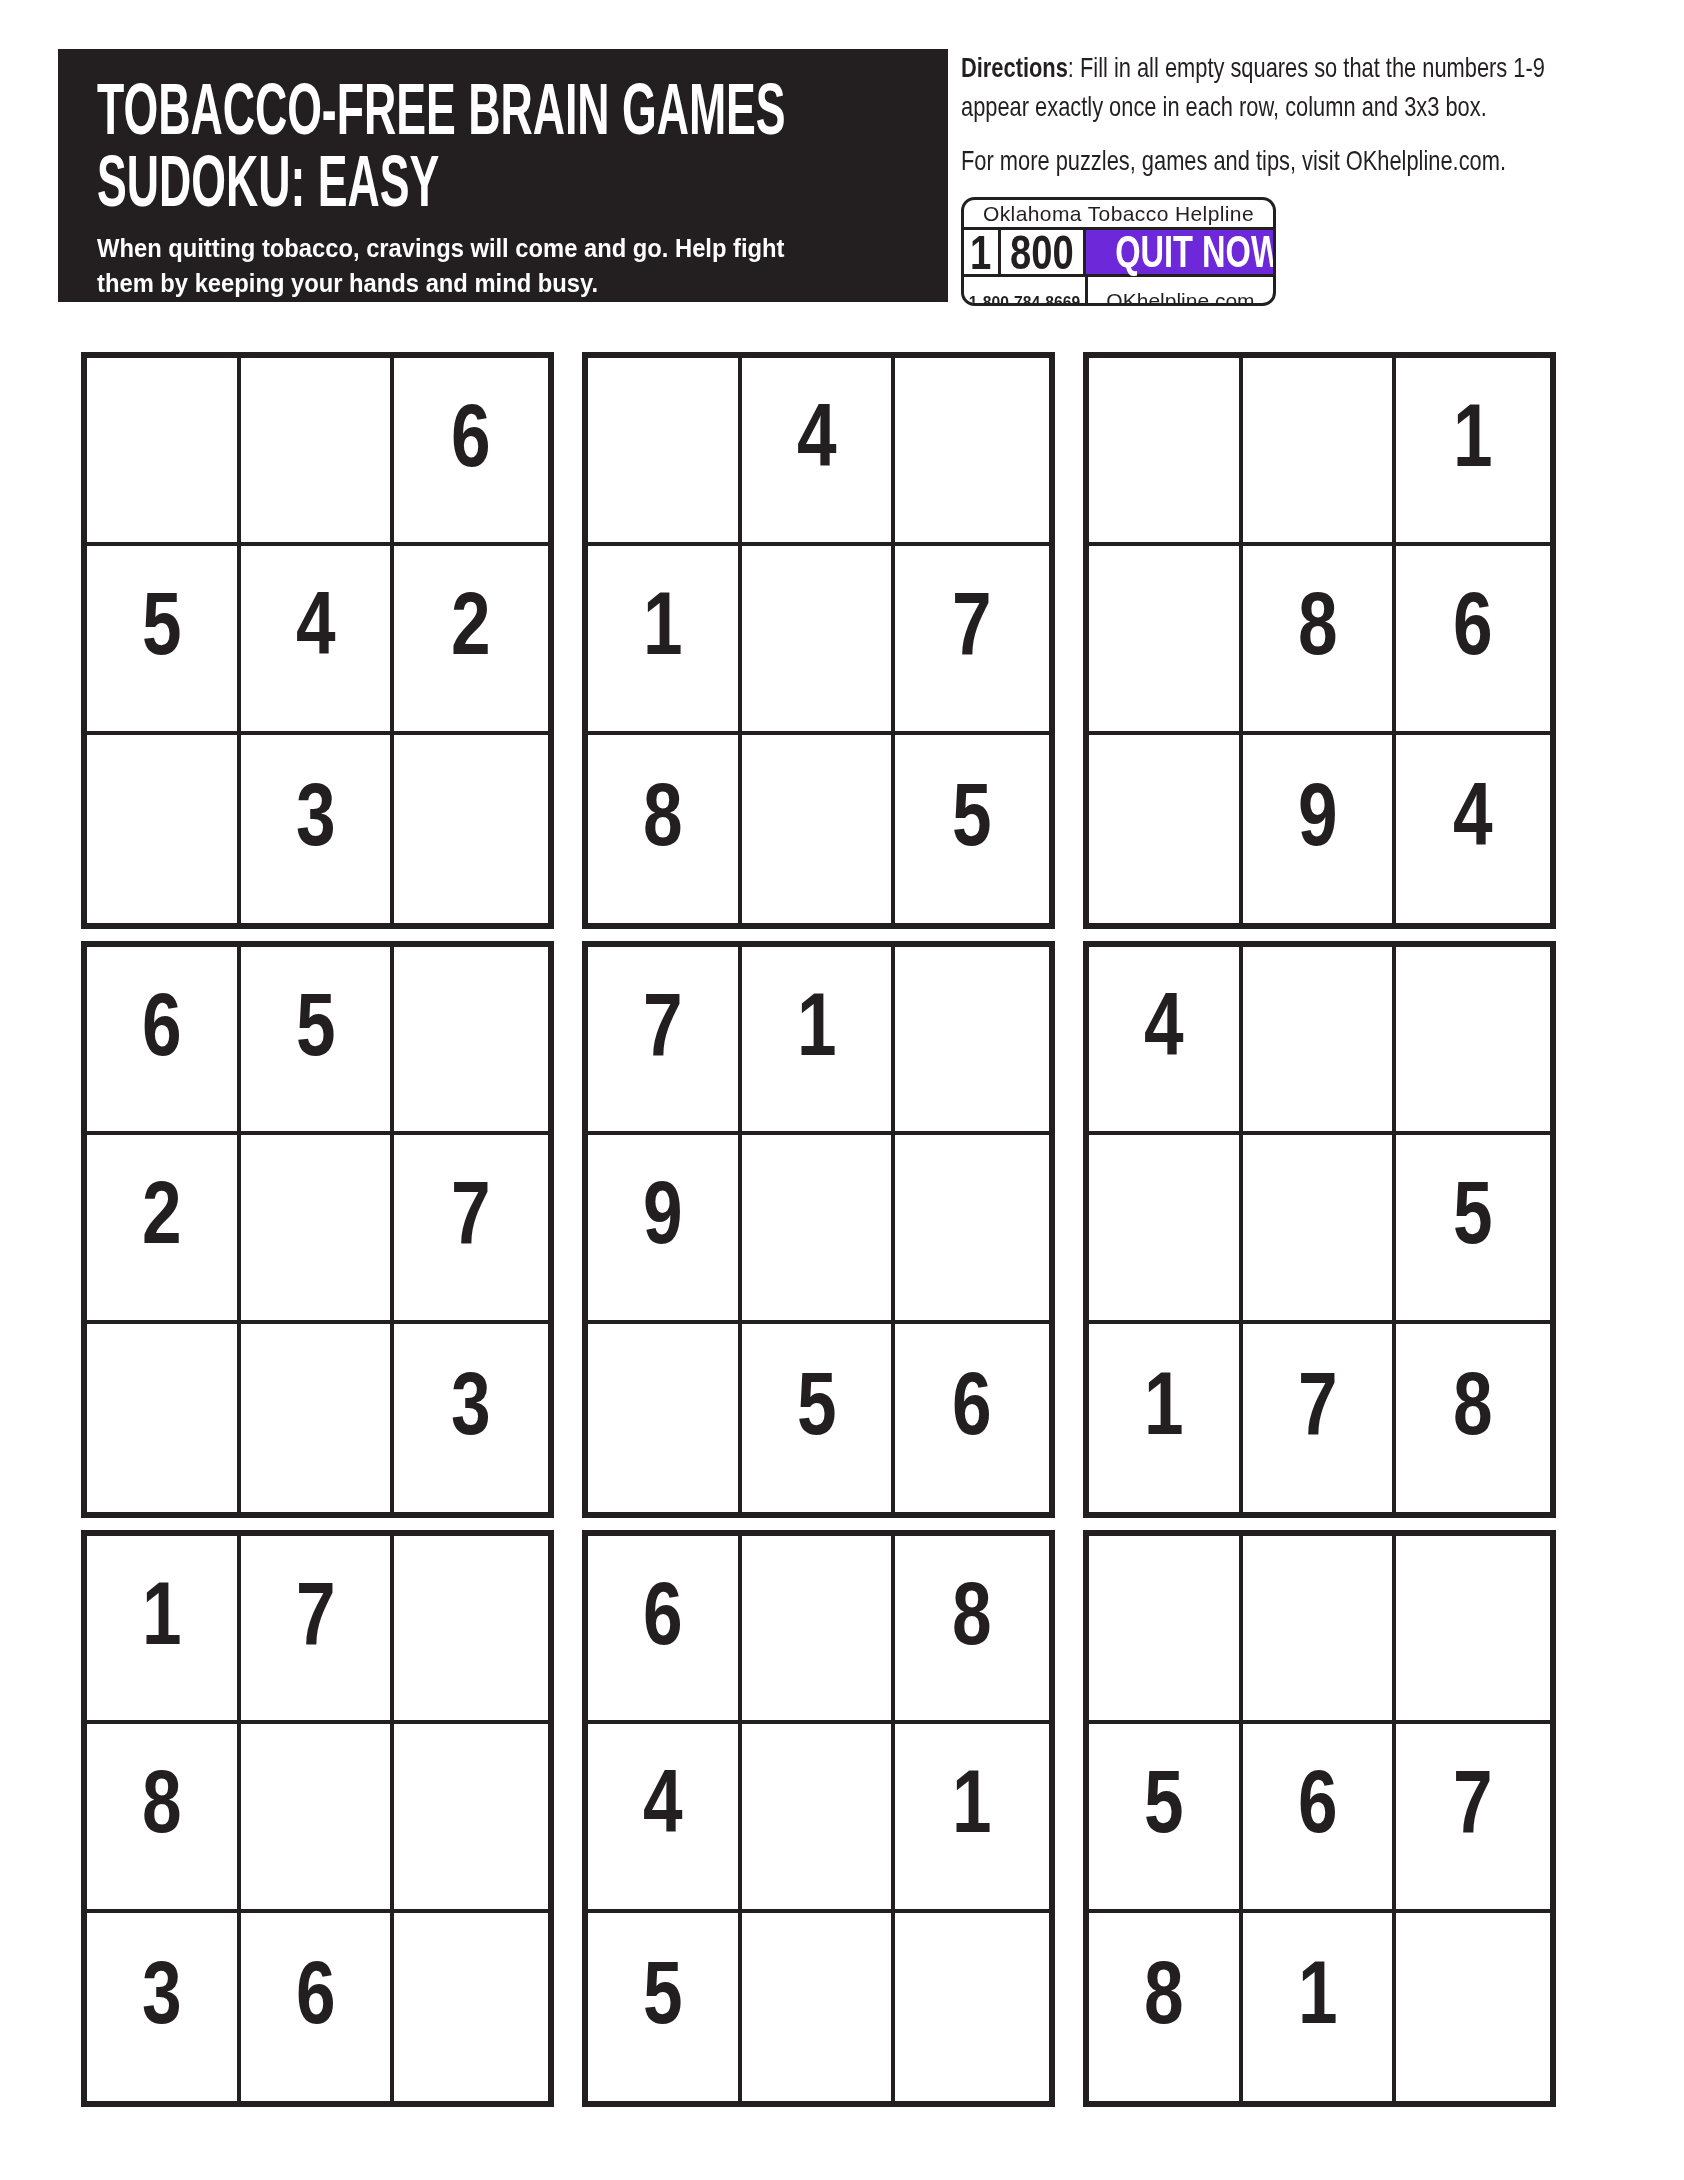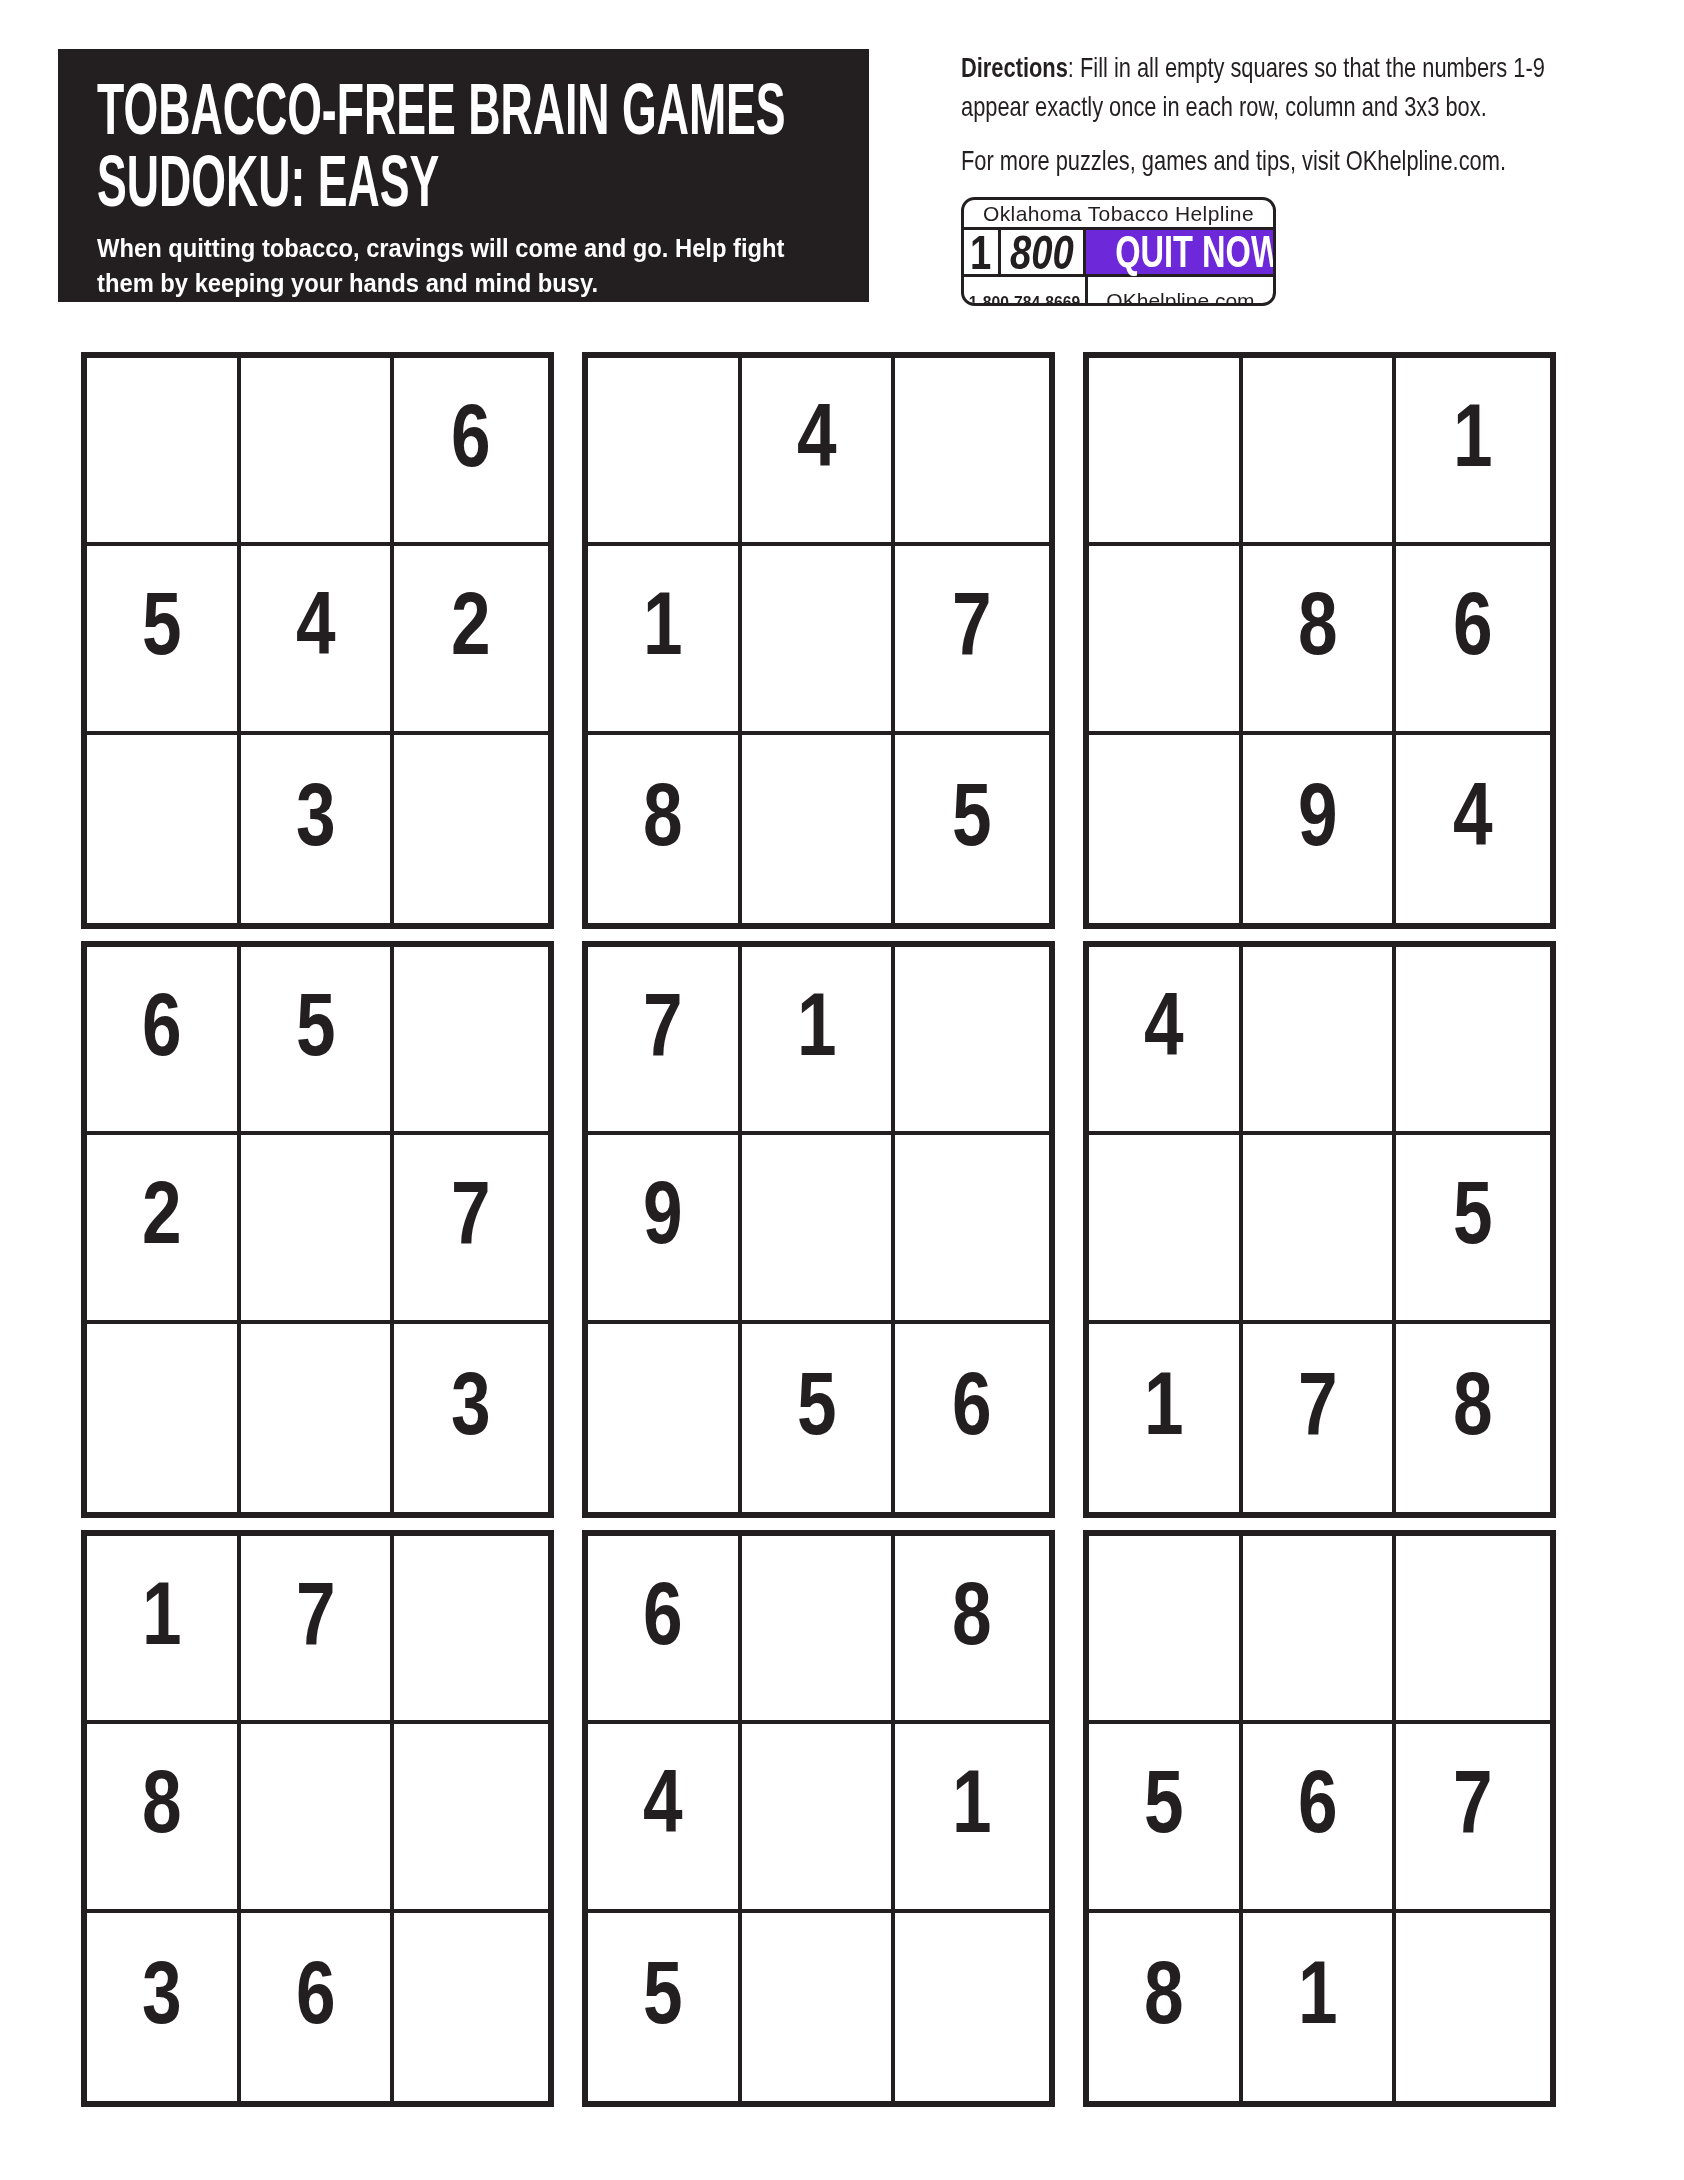--- a/index.html
+++ b/index.html
@@ -8,21 +8,21 @@
     width:1685px;height:2181px;
     background:#ffffff;
     font-family:"Liberation Sans", sans-serif;
     color:#231f20;
     overflow:hidden;
   }
 
   
   .header-box{
     position:absolute;left:58px;top:49px;
-    width:811px;height:253px;
+    width:890px;height:253px;
     background:#231f20;
     box-sizing:border-box;
     padding:24px 0 0 39px;
     color:#ffffff;
   }
   .title-block{
     transform:scaleX(0.62);
     transform-origin:left top;
     white-space:nowrap;
     font-weight:700;
@@ -75,21 +75,21 @@
     height:44px;flex:0 0 44px;
     border-bottom:3.4px solid #231f20;
     display:flex;align-items:stretch;
   }
   .badge-1{
     flex:0 0 34px;border-right:3.4px solid #231f20;
     display:flex;align-items:center;justify-content:center;
   }
   .badge-800{
     flex:0 0 76px;border-right:3.4px solid #231f20;
-    display:flex;align-items:center;justify-content:center;font-style:italic;
+    display:flex;align-items:center;justify-content:center;
   }
   .badge-quit{
     flex:1 1 auto;
     display:flex;align-items:center;justify-content:center;
     color:#ffffff;
   }
   .badge-bignum{
     font-weight:700;font-size:49px;
     transform:scaleX(0.78);
     display:inline-block;

